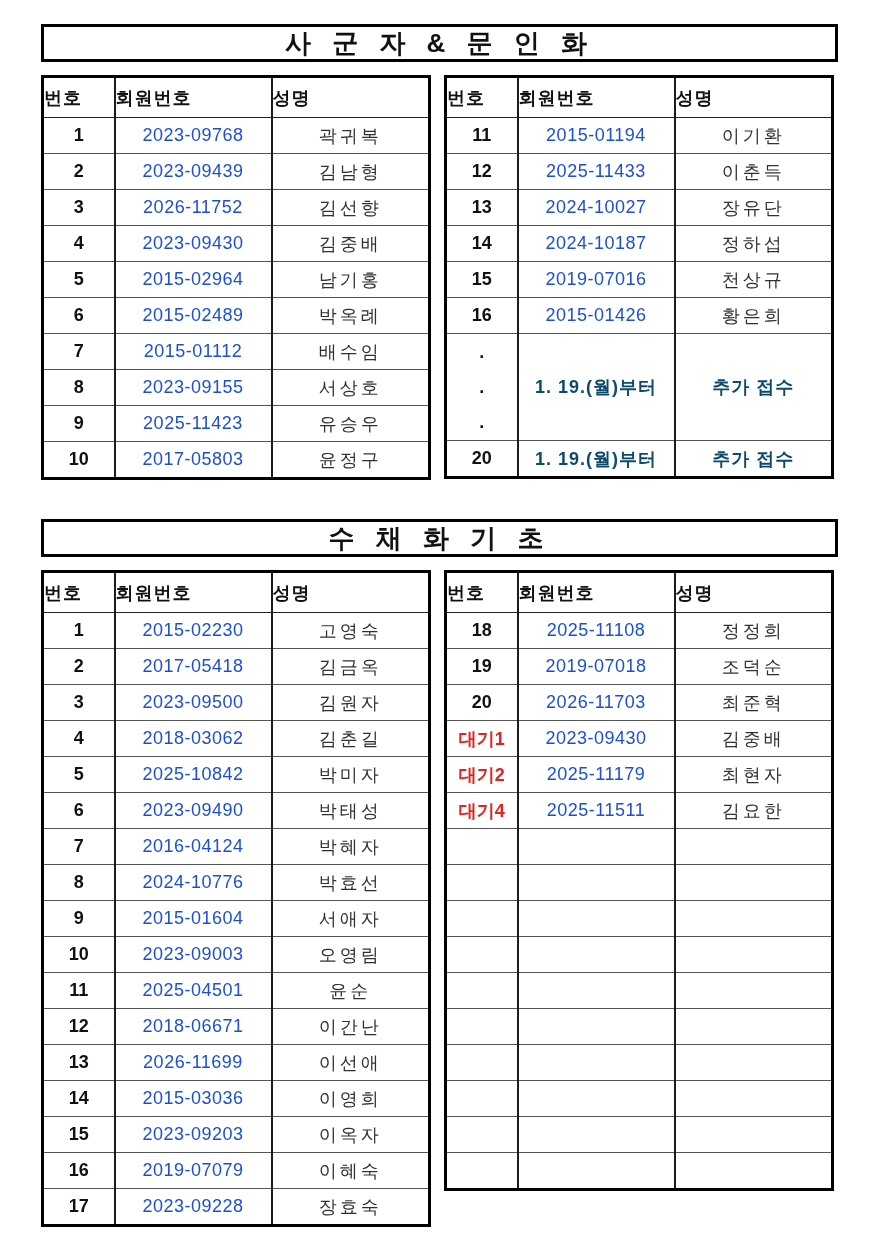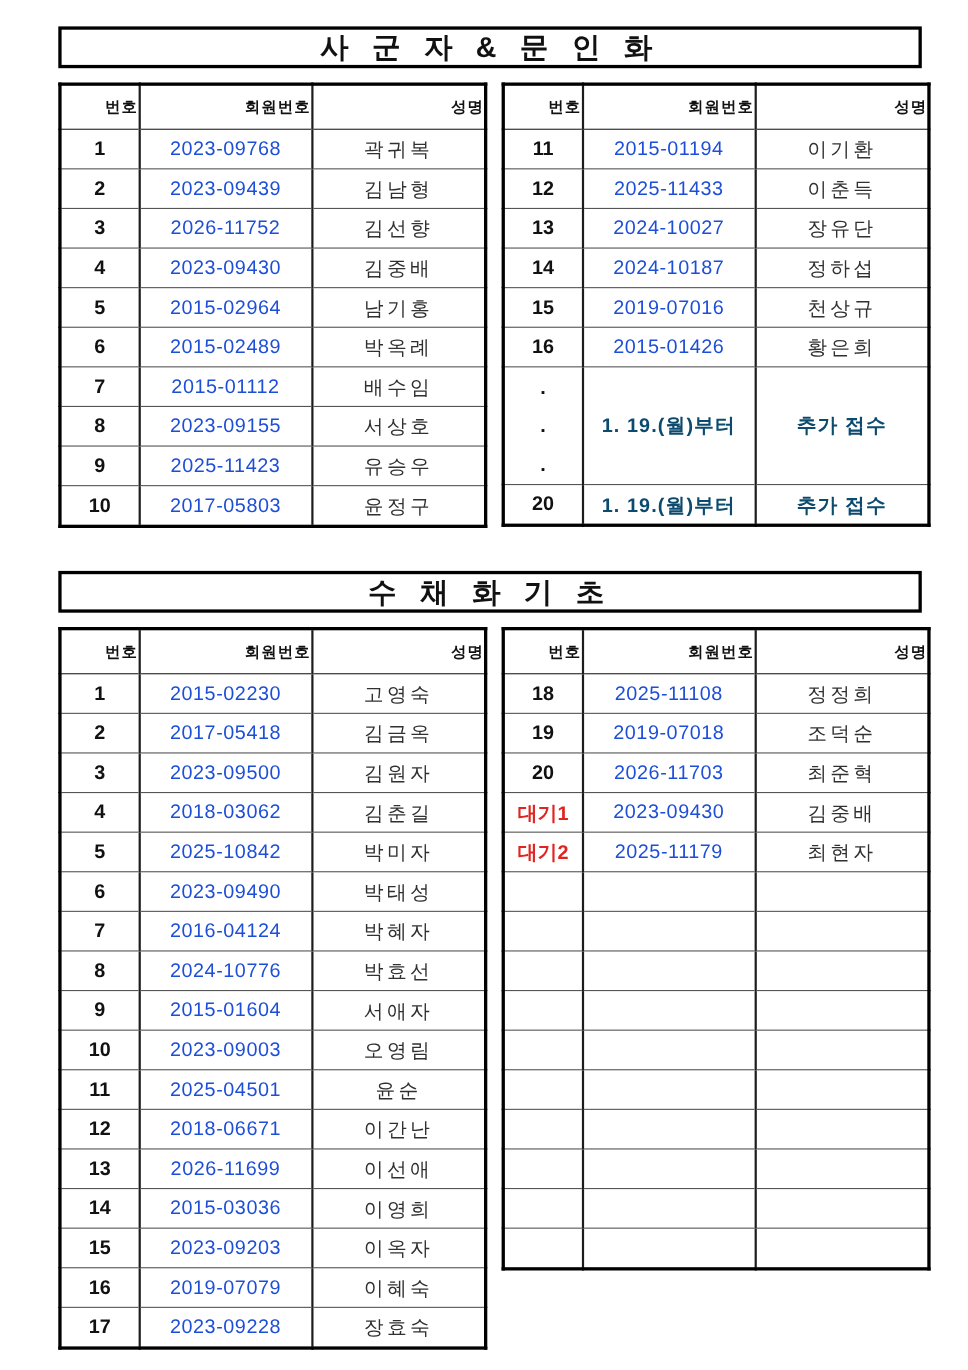--- a/index.html
+++ b/index.html
@@ -1,34 +1,34 @@
 <!DOCTYPE html>
 <html><head>
 <meta charset="utf-8">
 <style>
   html,body{margin:0;padding:0;background:#ffffff;}
   .page{
     width:880px;height:1245px;box-sizing:border-box;
-    padding:24px 42px 0 53px;background:#fff;
+    padding:24px 42px 0 41px;background:#fff;
     font-family:"Liberation Sans","DejaVu Sans",sans-serif;
     color:#1a1a1a;
   }
   .title-box{
     border:3px solid #000;height:32px;line-height:32px;
     text-align:center;font-size:26px;font-weight:bold;
     letter-spacing:7px;margin-bottom:13px;color:#111;
   }
   .tables{display:flex;gap:13px;align-items:flex-start;}
   table.roster{
     border-collapse:collapse;table-layout:fixed;width:390px;
     border:3px solid #000;
   }
   col.c-no{width:72px;} col.c-id{width:157px;} col.c-name{width:158px;}
   table.roster th{
-    height:39px;font-size:14px;font-weight:bold;text-align:right;
+    height:39px;font-size:18px;font-weight:bold;text-align:left;
     border-bottom:1px solid #222;padding:0;color:#111;letter-spacing:1px;
   }
   table.roster td{
     height:35px;text-align:center;vertical-align:middle;padding:0;
     border-top:1px solid #555;font-size:18px;
   }
   table.roster th + th, table.roster td + td{border-left:2px solid #1c1c1c;}
   td.no{font-weight:bold;font-size:18px;color:#111;}
   td.id{color:#1d4ed8;letter-spacing:0.5px;}
   td.name{color:#303030;letter-spacing:3px;}
@@ -309,20 +309,25 @@
               <td class="no red">대기1</td>
               <td class="id">2023-09430</td>
               <td class="name">김중배</td>
             </tr>
             <tr>
               <td class="no red">대기2</td>
               <td class="id">2025-11179</td>
               <td class="name">최현자</td>
             </tr>
             <tr>
+              <td class="no red">대기4</td>
+              <td class="id">2025-11511</td>
+              <td class="name">김요한</td>
+            </tr>
+            <tr>
               <td class="no"></td>
               <td class="id"></td>
               <td class="name"></td>
             </tr>
             <tr>
               <td class="no"></td>
               <td class="id"></td>
               <td class="name"></td>
             </tr>
             <tr>

